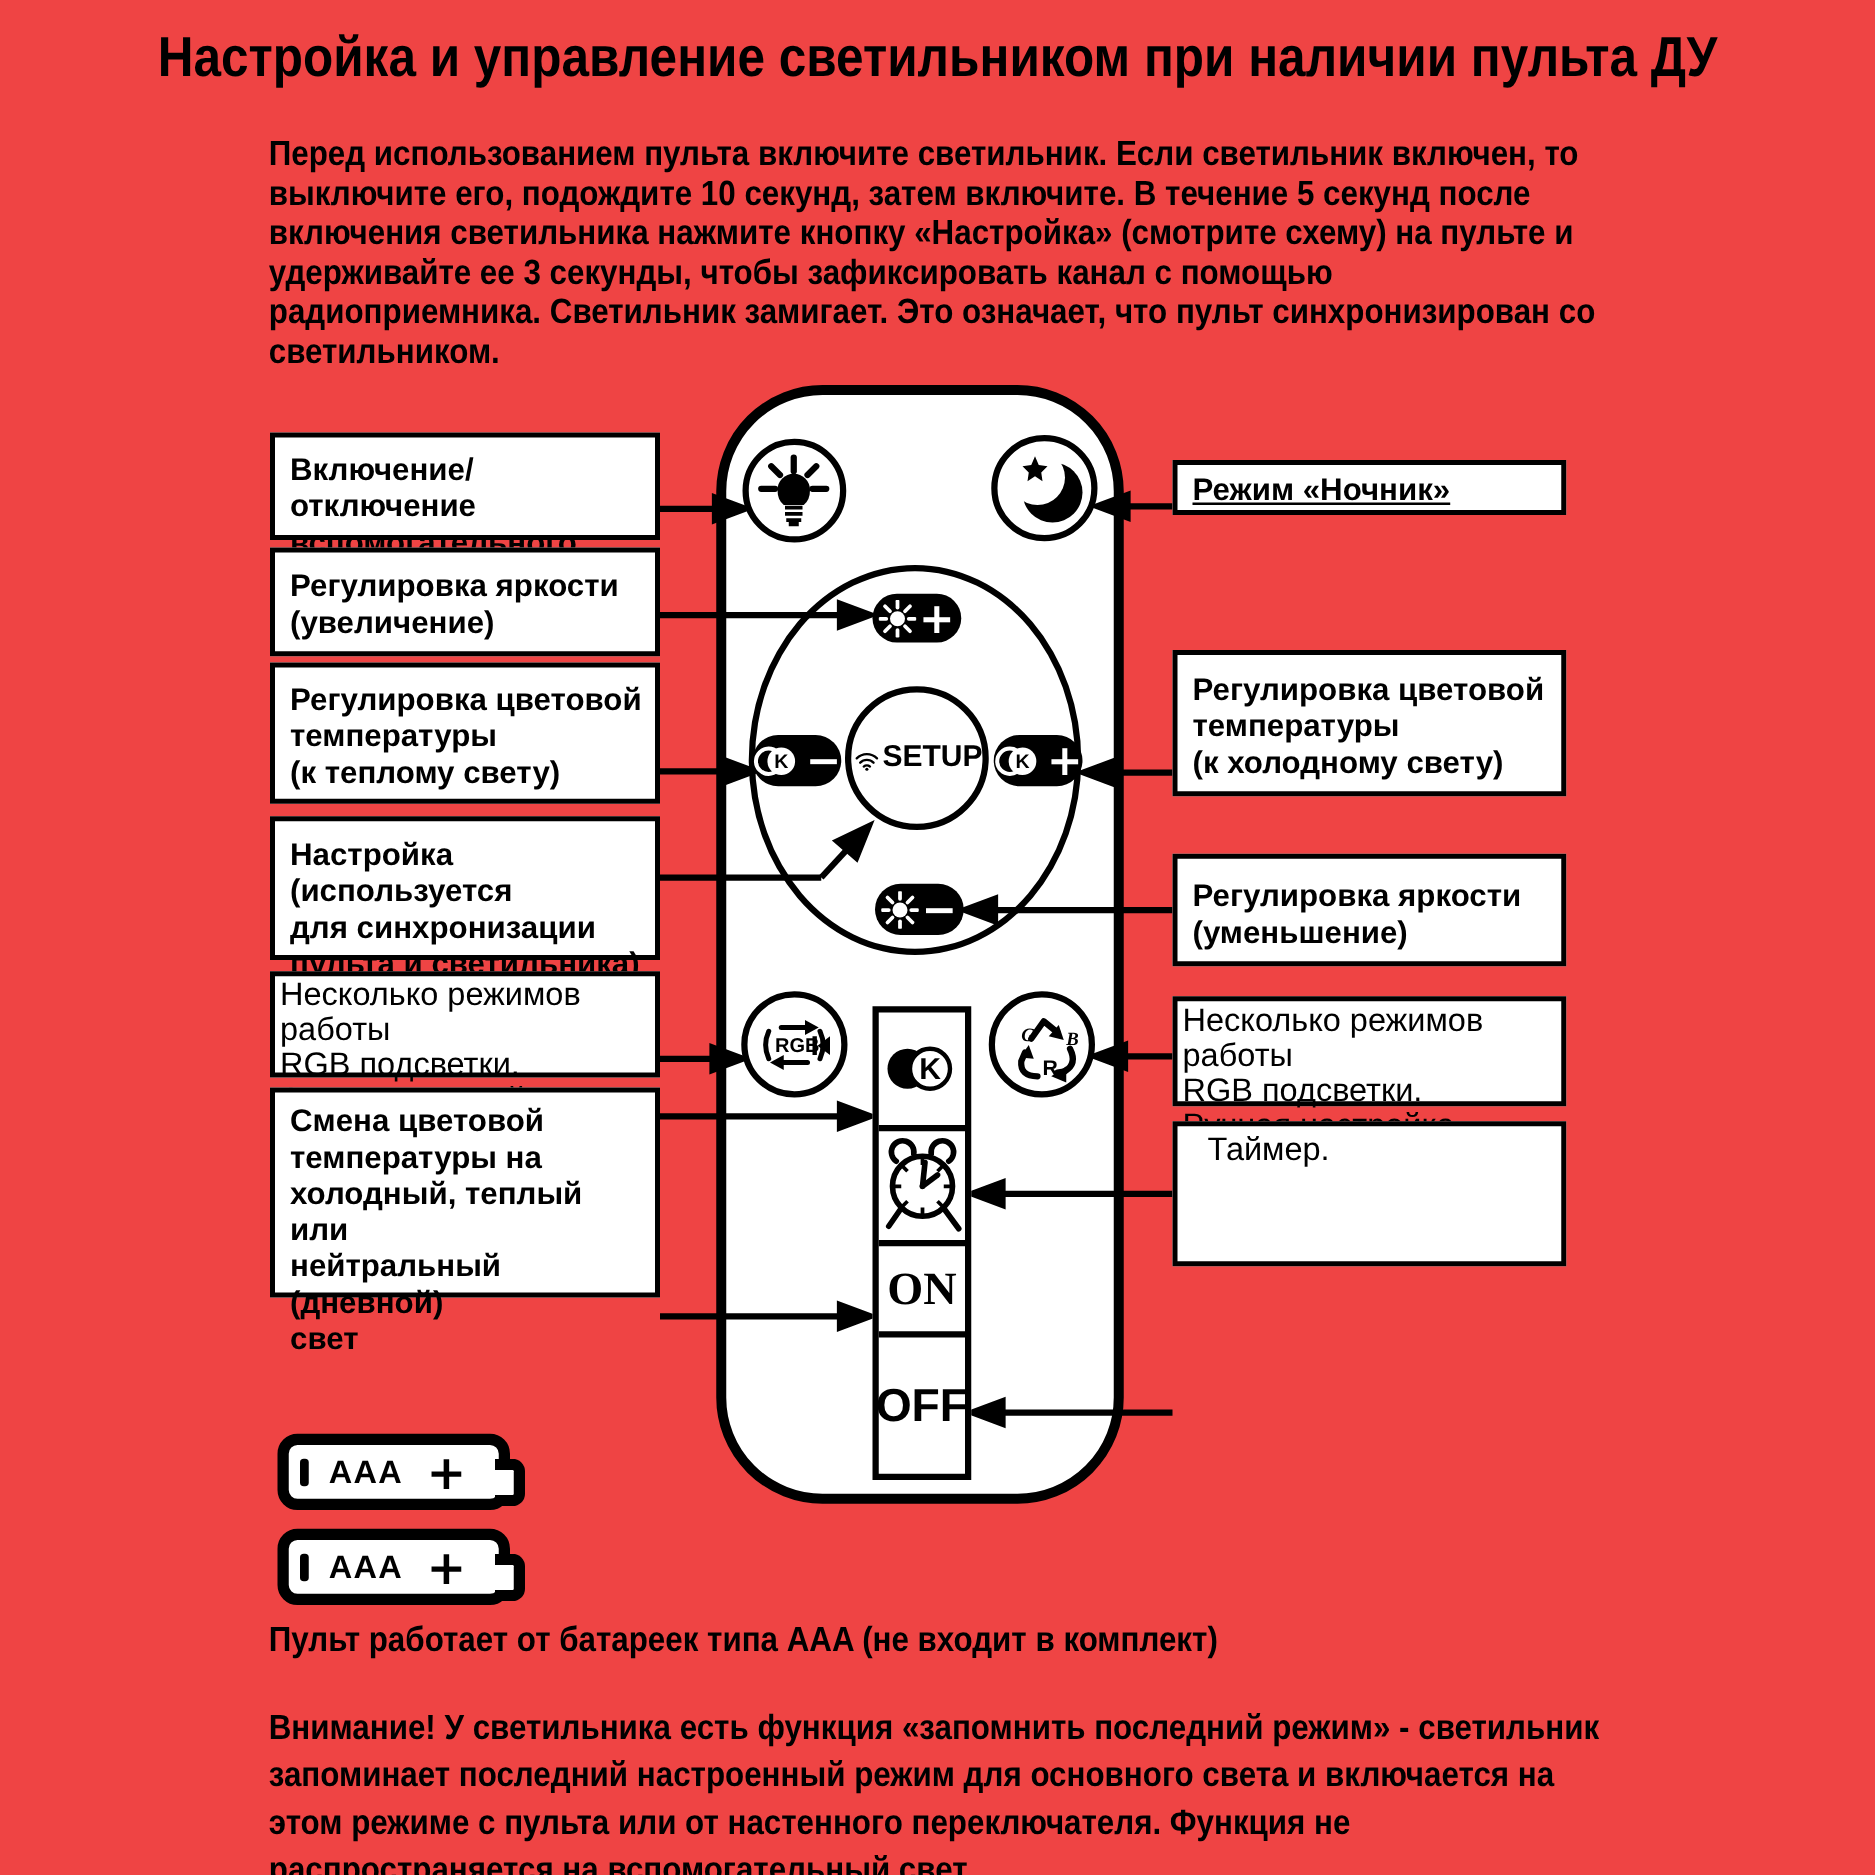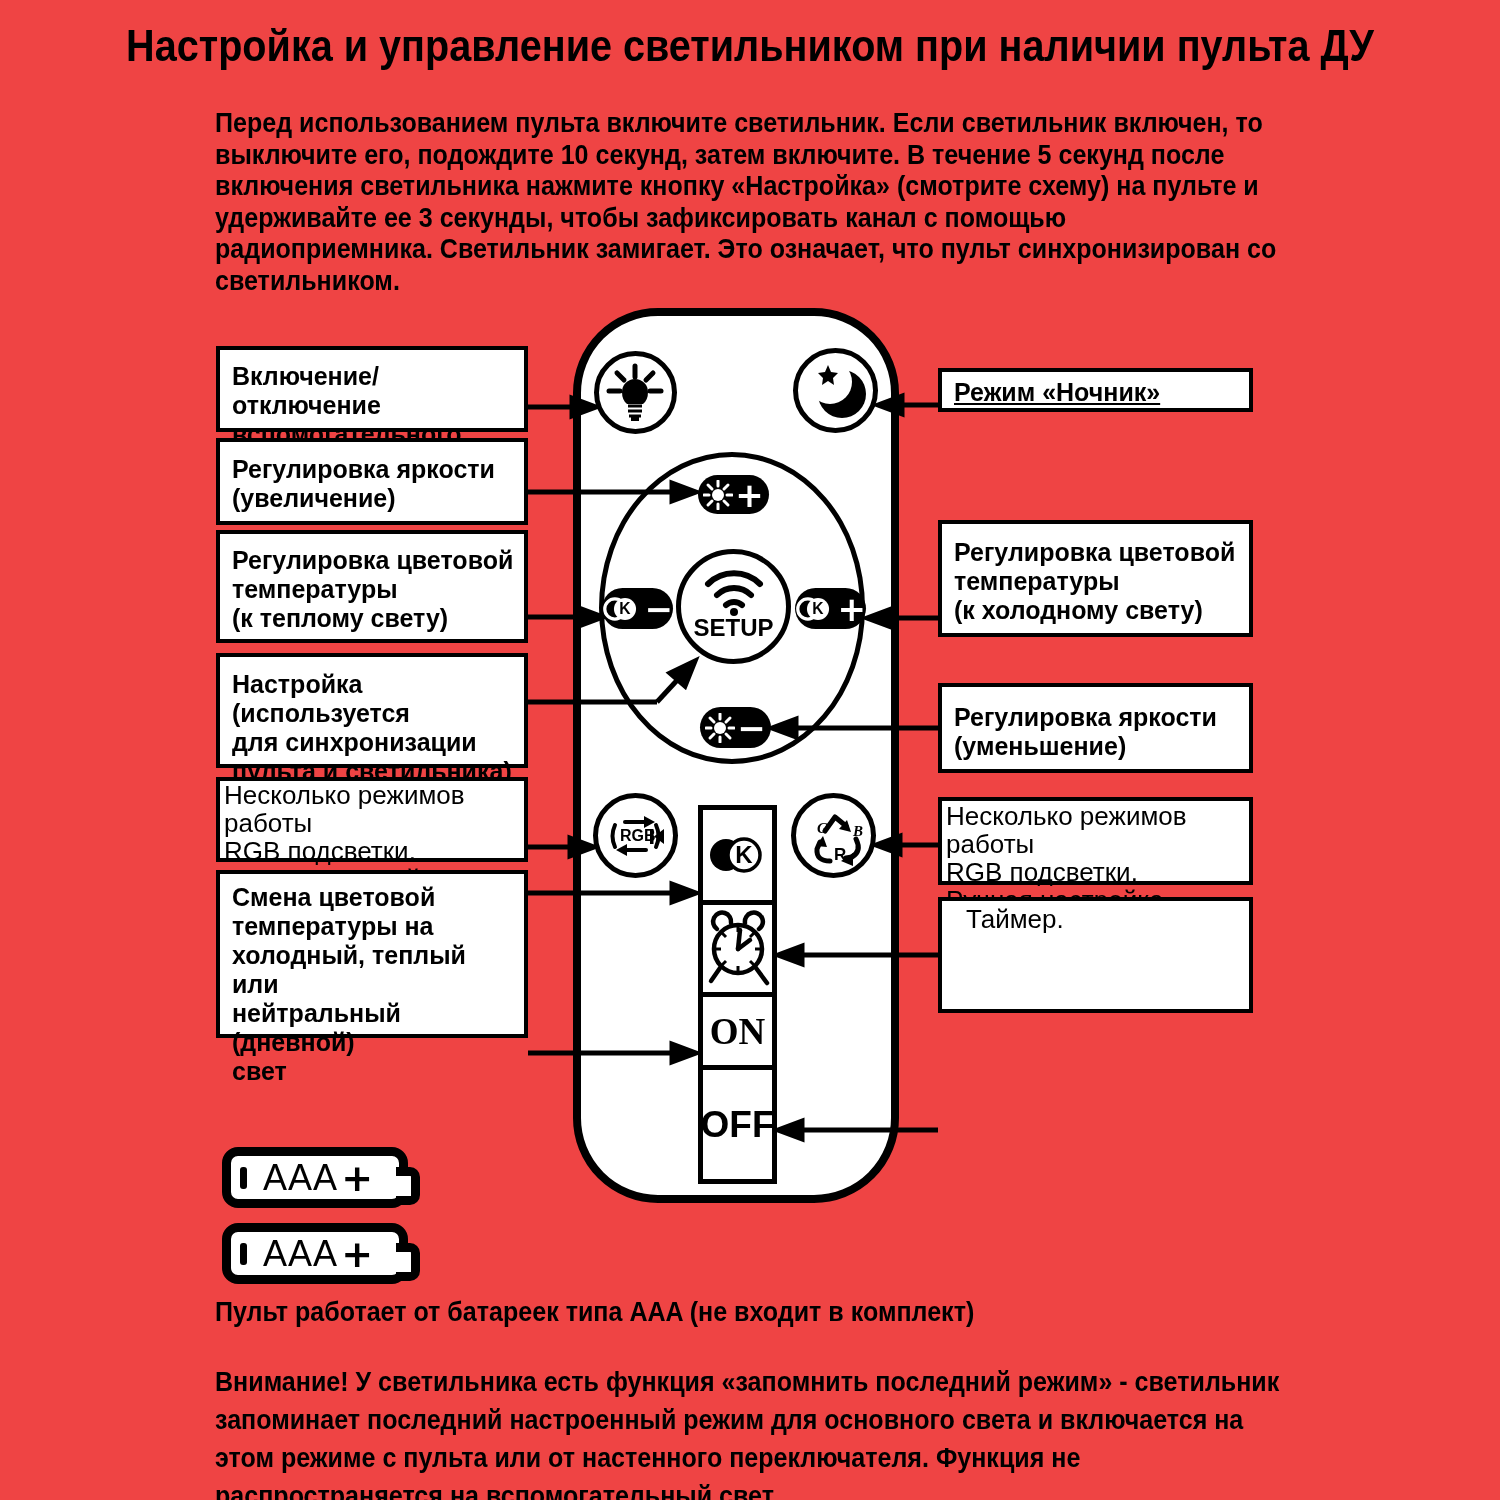--- a/index.html
+++ b/index.html
@@ -21,34 +21,34 @@
   
   .remote{left:573px;top:308px;width:326px;height:895px;border:8px solid #000;
           border-radius:85px;box-sizing:border-box;background:#fff;}
   .circlebtn{border:5px solid #000;border-radius:50%;box-sizing:border-box;background:#fff;}
   .bigellipse{left:599px;top:452px;width:266px;height:312px;border:5px solid #000;
               border-radius:50%;box-sizing:border-box;}
   .pill{background:#000;border-radius:21px;display:flex;align-items:center;justify-content:center;}
   .pillsign{color:#fff;font-size:34px;font-weight:bold;line-height:1;margin-left:2px;
             font-family:"DejaVu Sans",sans-serif;}
   .setupcir{left:676px;top:549px;width:115px;height:115px;border:5px solid #000;border-radius:50%;
-            box-sizing:border-box;background:#fff;display:flex;flex-direction:column;
+            box-sizing:border-box;background:#fff;display:flex;flex-direction:row;
             align-items:center;justify-content:flex-start;}
   .setuplabel{font-size:24px;font-weight:bold;letter-spacing:0px;margin-top:-2px;}
   .column{left:698px;top:805px;width:79px;height:379px;border:5px solid #000;box-sizing:border-box;
           background:#fff;display:flex;flex-direction:column;}
   .cell{border-bottom:5px solid #000;display:flex;align-items:center;justify-content:center;
         box-sizing:border-box;}
   .cell:last-child{border-bottom:none;flex:1;}
   .onoff{font-size:37px;font-weight:bold;}
   
   .battery{left:222px;width:186px;height:61px;border:9px solid #000;border-radius:16px;
            box-sizing:border-box;background:#fff;display:flex;align-items:center;}
   .batmark{width:7px;height:22px;background:#000;border-radius:3px;margin-left:9px;}
-  .batlabel{font-size:36px;font-weight:normal;margin-left:16px;letter-spacing:1px;}
+  .batlabel{font-size:26px;font-weight:bold;margin-left:16px;letter-spacing:1px;}
   .batplus{font-size:38px;font-weight:bold;margin-left:auto;margin-right:26px;
            font-family:"DejaVu Sans",sans-serif;}
   .batnub{position:absolute;right:-21px;top:11px;width:24px;height:38px;border:9px solid #000;
           border-left:none;border-radius:0 10px 10px 0;box-sizing:border-box;background:#fff;}
   svg{display:block;}
 </style>
 </head>
 <body>
 
 <div class="page">

